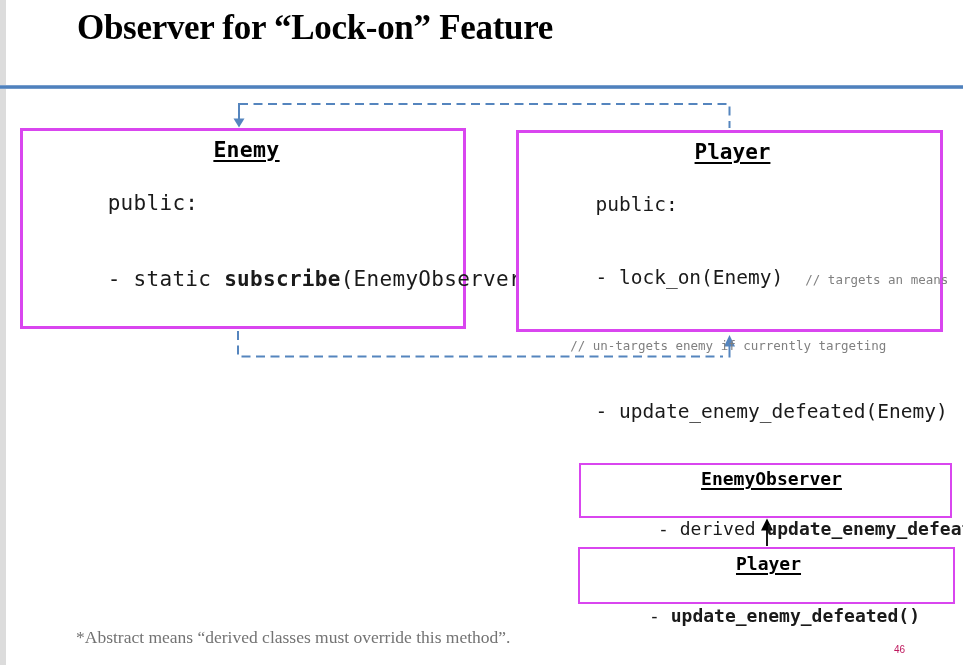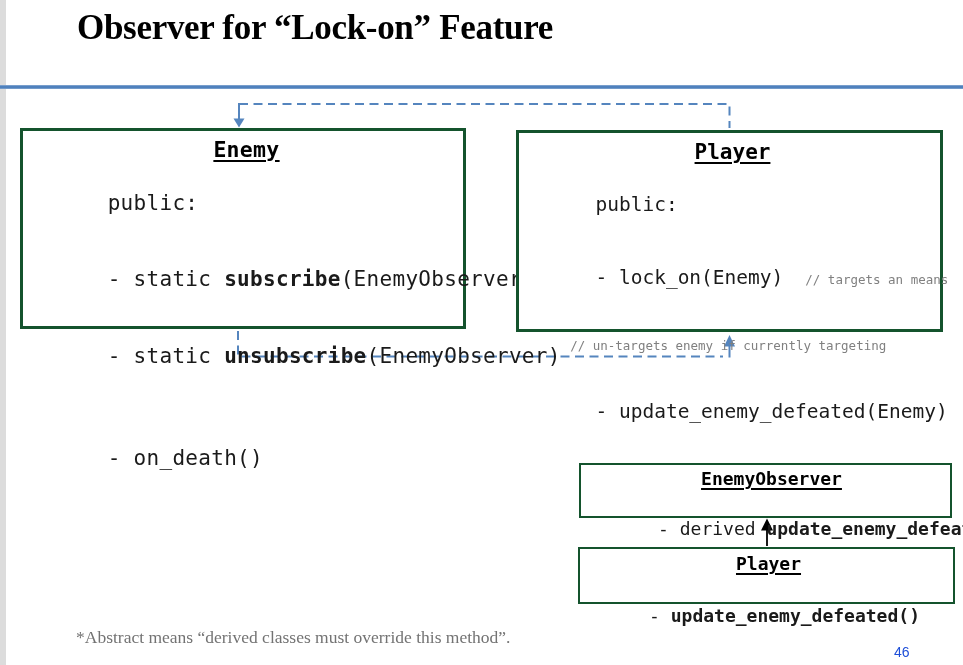--- a/index.html
+++ b/index.html
@@ -6,21 +6,21 @@
   .slide{position:relative;width:963px;height:665px;background:#ffffff;overflow:hidden;
          font-family:"DejaVu Sans Mono",monospace;}
   .left-strip{position:absolute;left:0;top:0;width:6px;height:665px;background:#dcdcdc;}
   .slide-title{position:absolute;left:77px;top:8px;margin:0;
          font-family:"Liberation Serif",serif;font-weight:bold;font-size:35px;color:#000;
          letter-spacing:-0.3px;white-space:nowrap;}
   .divider{position:absolute;left:0;top:85px;width:963px;height:4px;
          background:linear-gradient(180deg,#95b3d7 0%,#4f81bd 30%,#4f81bd 75%,#95b3d7 100%);}
   .connectors{position:absolute;left:0;top:0;width:963px;height:665px;pointer-events:none;}
 
-  .class-box{position:absolute;background:#fff;border:3px solid #14532d;box-sizing:border-box;}
+  .class-box{position:absolute;background:#fff;border:3px solid #d946ef;box-sizing:border-box;}
   .class-box.thin{border-width:2px;}
   .enemy-box{left:20px;top:128px;width:446px;height:201px;padding:4px 0 0 7px;font-size:21px;letter-spacing:0.3px;}
   .player-box{left:516px;top:130px;width:427px;height:202px;padding:4px 0 0 6px;font-size:19.5px;}
   .observer-box{left:579px;top:463px;width:373px;height:55px;padding:1px 0 0 12px;font-size:18px;}
   .player-impl-box{left:578px;top:547px;width:377px;height:57px;padding:2px 0 0 4px;font-size:18px;}
 
   .box-title{text-align:center;font-weight:bold;}
   .box-title .u{text-decoration:underline;text-decoration-thickness:2px;text-underline-offset:3px;}
   .enemy-box .box-title{line-height:30px;font-size:21.5px;}
   .player-box .box-title{line-height:30px;font-size:21px;}
@@ -40,21 +40,21 @@
   .enemy-box .comment-line{font-size:13px;}
   .player-box .comment-line{line-height:20px;font-size:12.5px;}
   .big-paren{font-size:21px;}
   .inline-cmt{font-size:12.5px;margin-left:22px;}
   .spacer26{height:26px;}
   .spacer18{height:18px;}
 
   .footnote{position:absolute;left:76px;top:627px;font-family:"Liberation Serif",serif;
          font-size:17.5px;color:#737373;}
   .page-number{position:absolute;left:894px;top:644px;font-family:"Liberation Sans",sans-serif;
-         font-size:14px;color:#1d4ed8;}
+         font-size:10px;color:#be185d;}
 </style>
 </head>
 <body>
 
 <div class="slide">
 
   <div class="left-strip"></div>
 
   <h1 class="slide-title">Observer for “Lock-on” Feature</h1>
 
@@ -77,27 +77,21 @@
   <div class="class-box enemy-box">
     <div class="box-title">
       <span class="u">Enemy</span>
     </div>
     <div class="code-line">
       <span>public:</span>
     </div>
     <div class="code-line">
       <span>- static </span><span class="bi">subscribe</span><span>(EnemyObserver)</span>
     </div>
-    <div class="code-line">
-      <span>- static </span><span class="bi">unsubscribe</span><span>(EnemyObserver)</span>
-    </div>
     <div class="spacer26"></div>
-    <div class="code-line">
-      <span>- on_death()</span>
-    </div>
   </div>
 
   <div class="class-box player-box">
     <div class="box-title">
       <span class="u">Player</span>
     </div>
     <div class="code-line">
       <span>public:</span>
     </div>
     <div class="code-line m24">

